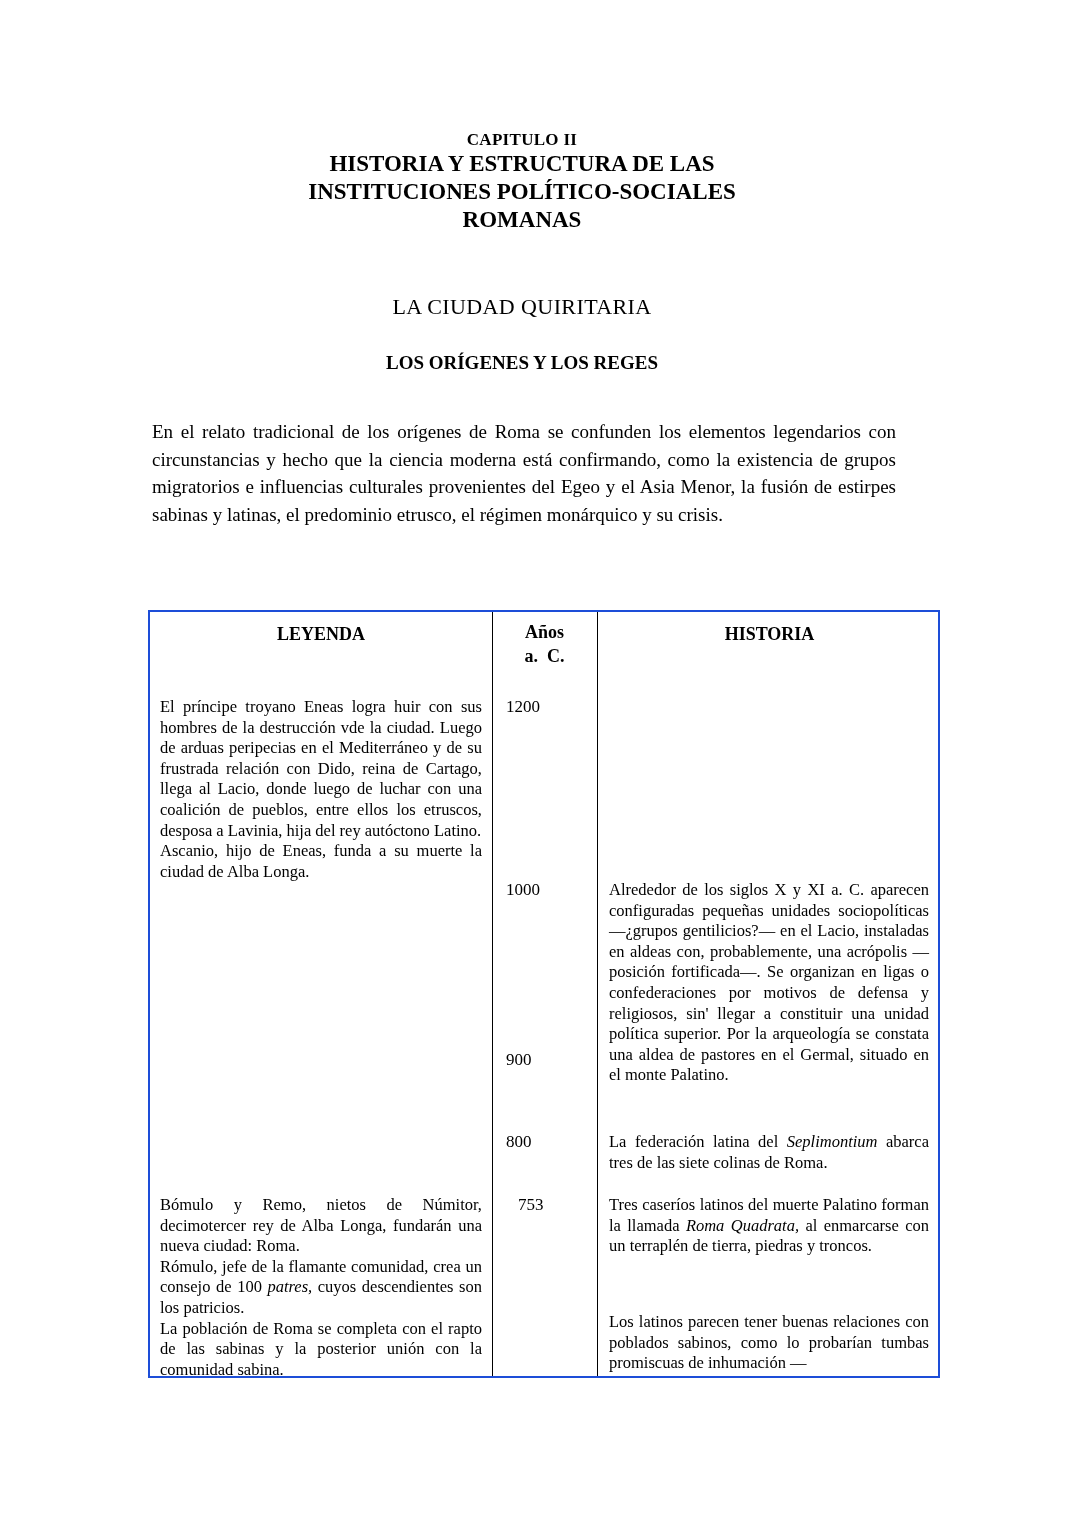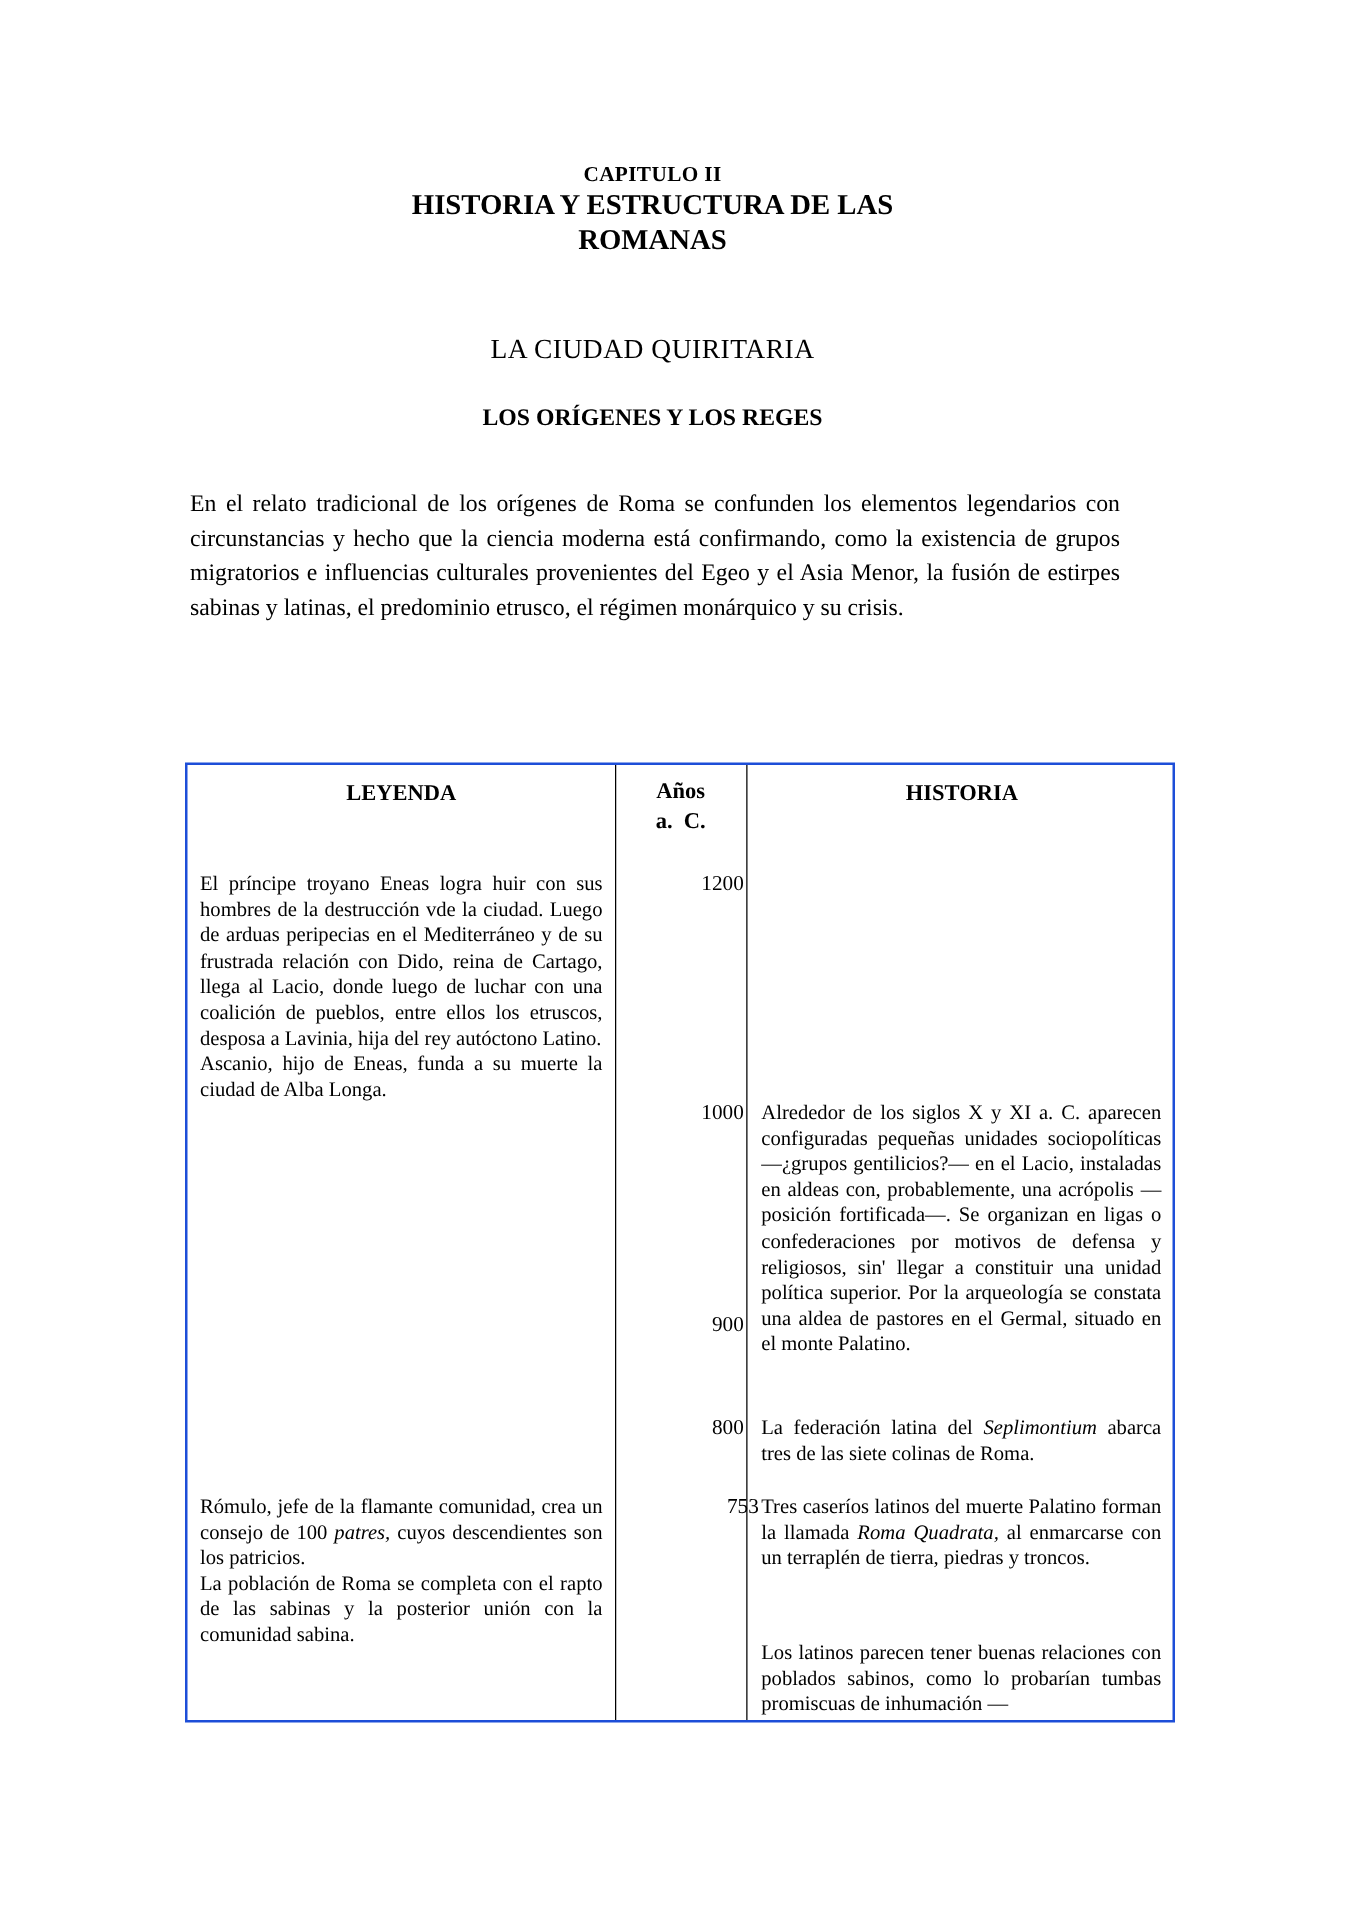--- a/index.html
+++ b/index.html
@@ -83,40 +83,41 @@
   }
   .cell p { margin: 0; }
   .leyenda-b1 { left: 10px; top: 85px;  width: 322px; }
   .leyenda-b2 { left: 10px; top: 583px; width: 322px; }
   .historia-b1 { left: 459px; top: 268px; width: 320px; }
   .historia-b2 { left: 459px; top: 520px; width: 320px; }
   .historia-b3 { left: 459px; top: 583px; width: 320px; }
   .historia-b4 { left: 459px; top: 700px; width: 320px; }
   .year {
     position: absolute;
-    left: 340px;
+    left: 356px;
     width: 105px;
-    text-align: right;
+    text-align: left;
     font-size: 17px;
   }
   .y0 { top: 85px; }
   .y1 { top: 268px; }
   .y2 { top: 438px; }
   .y3 { top: 520px; }
   .y4 { top: 583px; margin-left: 12px; }
 </style>
 </head>
 <body>
 
 <div class="page">
 
   <div class="chapter">CAPITULO II</div>
 
   <div class="title">
     <div>HISTORIA Y ESTRUCTURA DE LAS</div>
+    <div>INSTITUCIONES POLÍTICO-SOCIALES</div>
     <div>ROMANAS</div>
   </div>
 
   <div class="subtitle">LA CIUDAD QUIRITARIA</div>
 
   <div class="section">LOS ORÍGENES Y LOS REGES</div>
 
   <p class="intro">En el relato tradicional de los orígenes de Roma se confunden los elementos legendarios con circunstancias y hecho que la ciencia moderna está confirmando, como la existencia de grupos migratorios e influencias culturales provenientes del Egeo y el Asia Menor, la fusión de estirpes sabinas y latinas, el predominio etrusco, el régimen monárquico y su crisis.</p>
 
   <div class="legend-table">
@@ -129,20 +130,21 @@
       <div>a.&nbsp;&nbsp;C.</div>
     </div>
     <div class="th th-historia">HISTORIA</div>
 
     <div class="cell leyenda-b1">
       <p>El príncipe troyano Eneas logra huir con sus hombres de la destrucción vde la ciudad. Luego de arduas peripecias en el Mediterráneo y de su frustrada relación con Dido, reina de Cartago, llega al Lacio, donde luego de luchar con una coalición de pueblos, entre ellos los etruscos, desposa a Lavinia, hija del rey autóctono Latino.</p>
       <p>Ascanio, hijo de Eneas, funda a su muerte la ciudad de Alba Longa.</p>
     </div>
 
     <div class="cell leyenda-b2">
+      <p>Bómulo y Remo, nietos de Númitor, decimotercer rey de Alba Longa, fundarán una nueva ciudad: Roma.</p>
       <p><span>Rómulo, jefe de la flamante comunidad, crea un consejo de 100 </span><i>patres,</i><span> cuyos descendientes son los patricios.</span></p>
       <p>La población de Roma se completa con el rapto de las sabinas y la posterior unión con la comunidad sabina.</p>
     </div>
 
     <div class="year y0">1200</div>
     <div class="year y1">1000</div>
     <div class="year y2">900</div>
     <div class="year y3">800</div>
     <div class="year y4">753</div>
 

